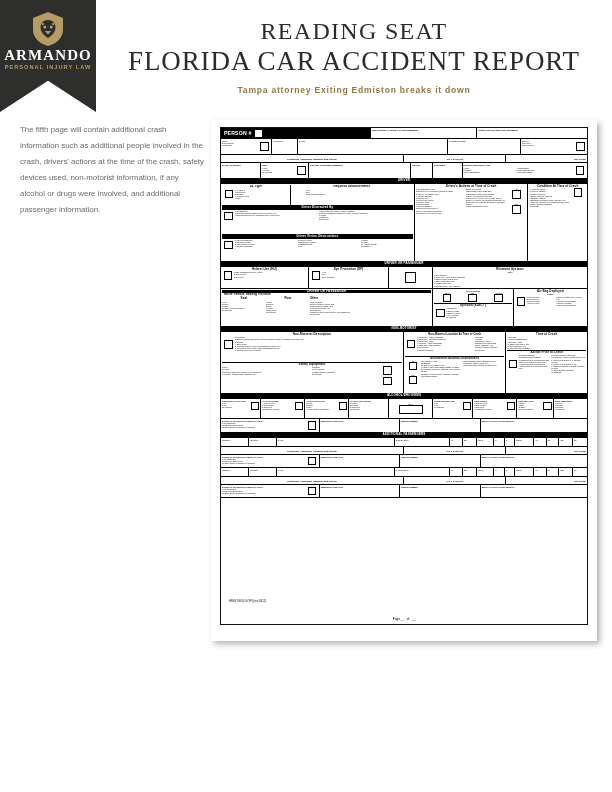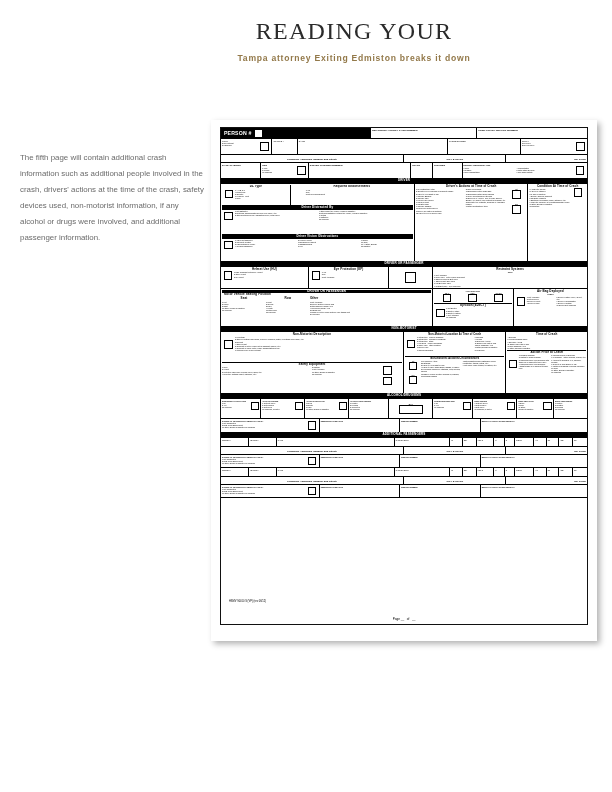--- a/index.html
+++ b/index.html
@@ -43,21 +43,21 @@
     font-weight:400;
   }
   .subtitle {
     color:#93794a; font-size:8.6px; font-weight:700; letter-spacing:0.75px;
     margin-top:10px;
   }
 
   
   .side-note {
     position:absolute; left:20px; top:122px; width:185px;
-    color:#6b6b6b; font-size:7.9px; line-height:2.02;margin-top:28px;
+    color:#6b6b6b; font-size:7.9px; line-height:2.02;
   }
 
   
   .page {
     position:absolute; left:211px; top:120px; width:386px; height:521px;
     background:#ffffff;
     box-shadow: 3px 3px 6px rgba(0,0,0,0.30);
     overflow:hidden;
   }
   .sheet {
@@ -84,23 +84,38 @@
   .ctr { display:flex; align-items:center; justify-content:center; }
 
   .footer-code { position:absolute; left:18px; bottom:38px; font-size:2.6px; color:#000; }
   .footer-page { position:absolute; left:0; bottom:20px; width:100%; text-align:center; font-size:3.1px; color:#000; }
 </style>
 </head>
 <body>
 
 <div class="header">
 
+  <div class="logo-block">
+    <div class="shield">
+      <svg width="34" height="36" viewBox="0 0 34 36">
+        <path d="M17 1 L32 7 V19 C32 27 25 33 17 35 C9 33 2 27 2 19 V7 Z" fill="#b49c64"></path>
+        <path d="M17 9 C12.5 9 9.5 12 9.5 16.5 C9.5 20.5 12 24 17 27 C22 24 24.5 20.5 24.5 16.5 C24.5 12 21.5 9 17 9 Z" fill="#2e2e2c"></path>
+        <circle cx="13.8" cy="16" r="1.5" fill="#b49c64"></circle>
+        <circle cx="20.2" cy="16" r="1.5" fill="#b49c64"></circle>
+        <path d="M14 20 h6 l-3 3.5 Z" fill="#b49c64"></path>
+        <path d="M11 11.5 l2.5 1.5 -2.5 1.5 Z M23 11.5 l-2.5 1.5 2.5 1.5 Z" fill="#b49c64"></path>
+      </svg>
+    </div>
+    <div class="logo-name">ARMANDO</div>
+    <div class="logo-sub">PERSONAL INJURY LAW</div>
+  </div>
 
   <div class="title-wrap">
-    <div class="title-1">READING YOUR</div>
+    <div class="title-1">READING SEAT</div>
+    <div class="title-2">FLORIDA CAR ACCIDENT REPORT</div>
     <div class="subtitle">Tampa attorney Exiting Edmiston breaks it down</div>
   </div>
 </div>
 
 <div class="side-note">The fifth page will contain additional crash information such as additional people involved in the crash, drivers' actions at the time of the crash, safety devices used, non-motorist information, if any alcohol or drugs were involved, and additional passenger information.</div>
 
 <div class="page">
  <div class="sheet">
 
   <div class="row band" style="height:11px;">

